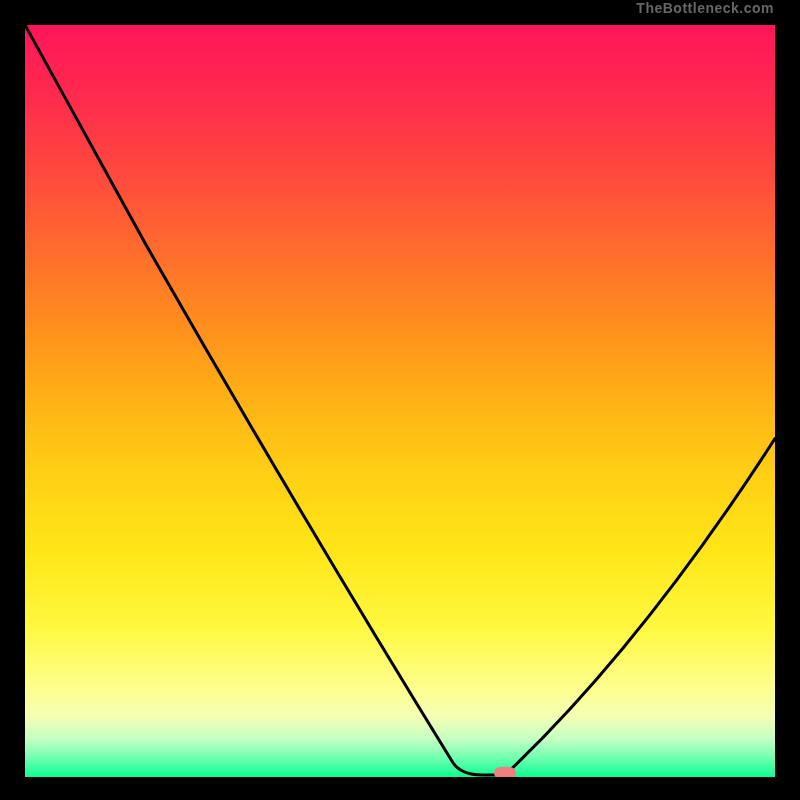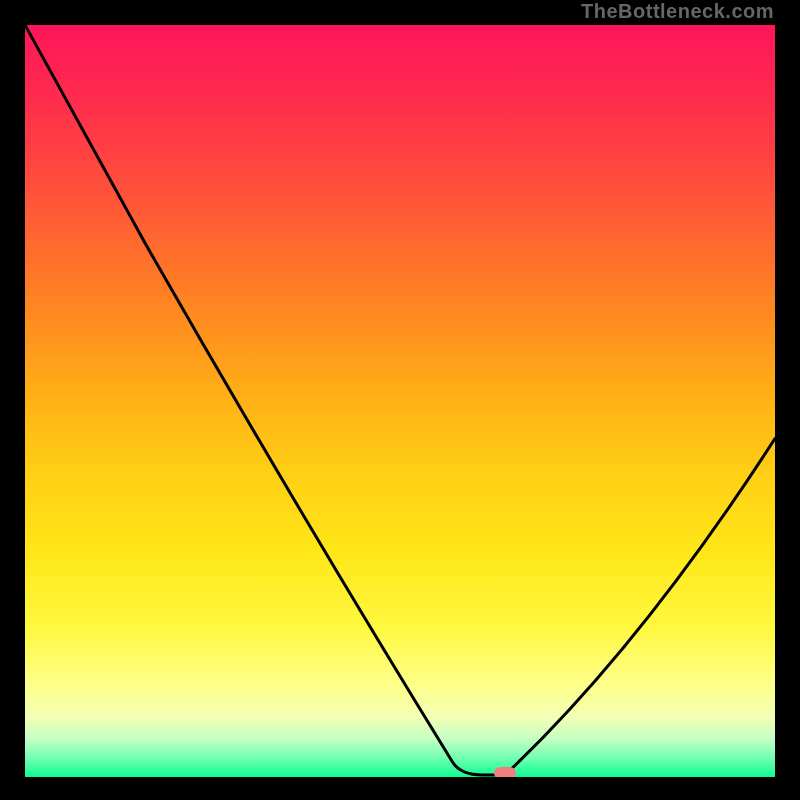--- a/index.html
+++ b/index.html
@@ -36,21 +36,21 @@
     left: 0;
     top: 0;
     width: 100%;
     height: 100%;
   }
   .watermark {
     position: absolute;
     right: 26px;
     top: 0px;
     color: #666;
-    font-size: 20px;
+    font-size: 14px;
     font-weight: 600;
     letter-spacing: 0.5px;
   }
   .marker {
     position: absolute;
     width: 22px;
     height: 12px;
     border-radius: 6px;
     transform: translate(-50%, -50%);
   }

